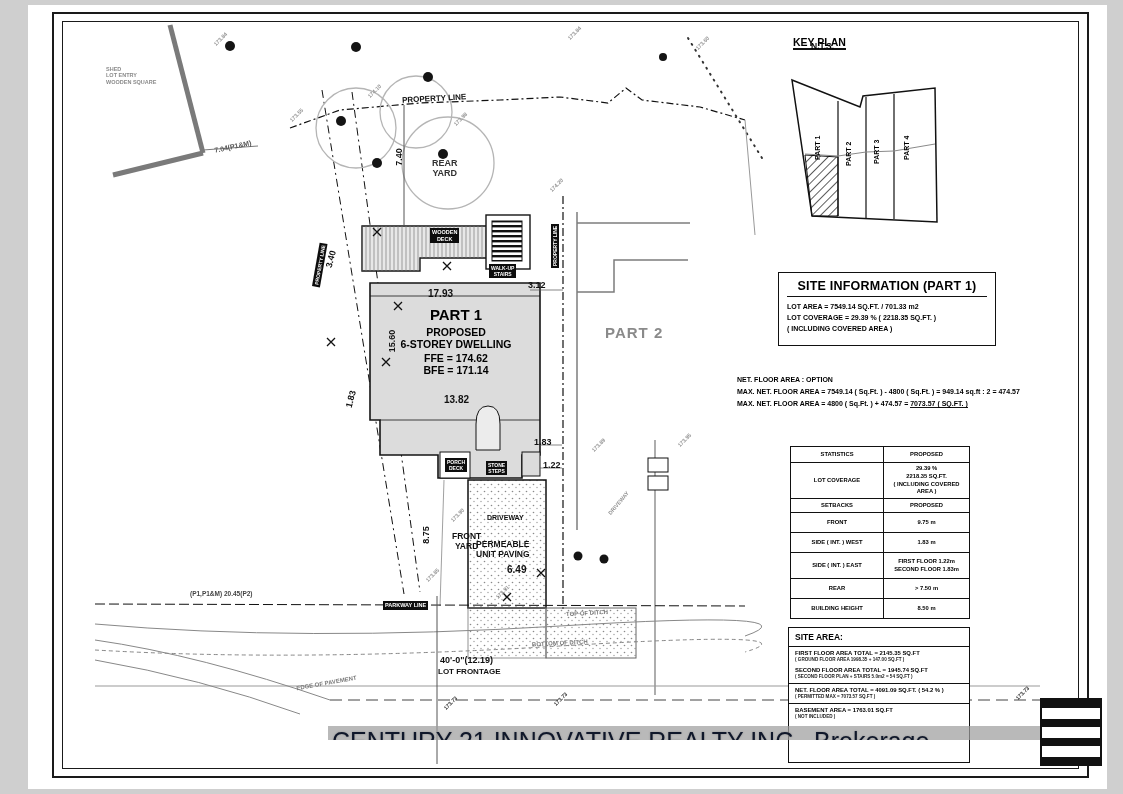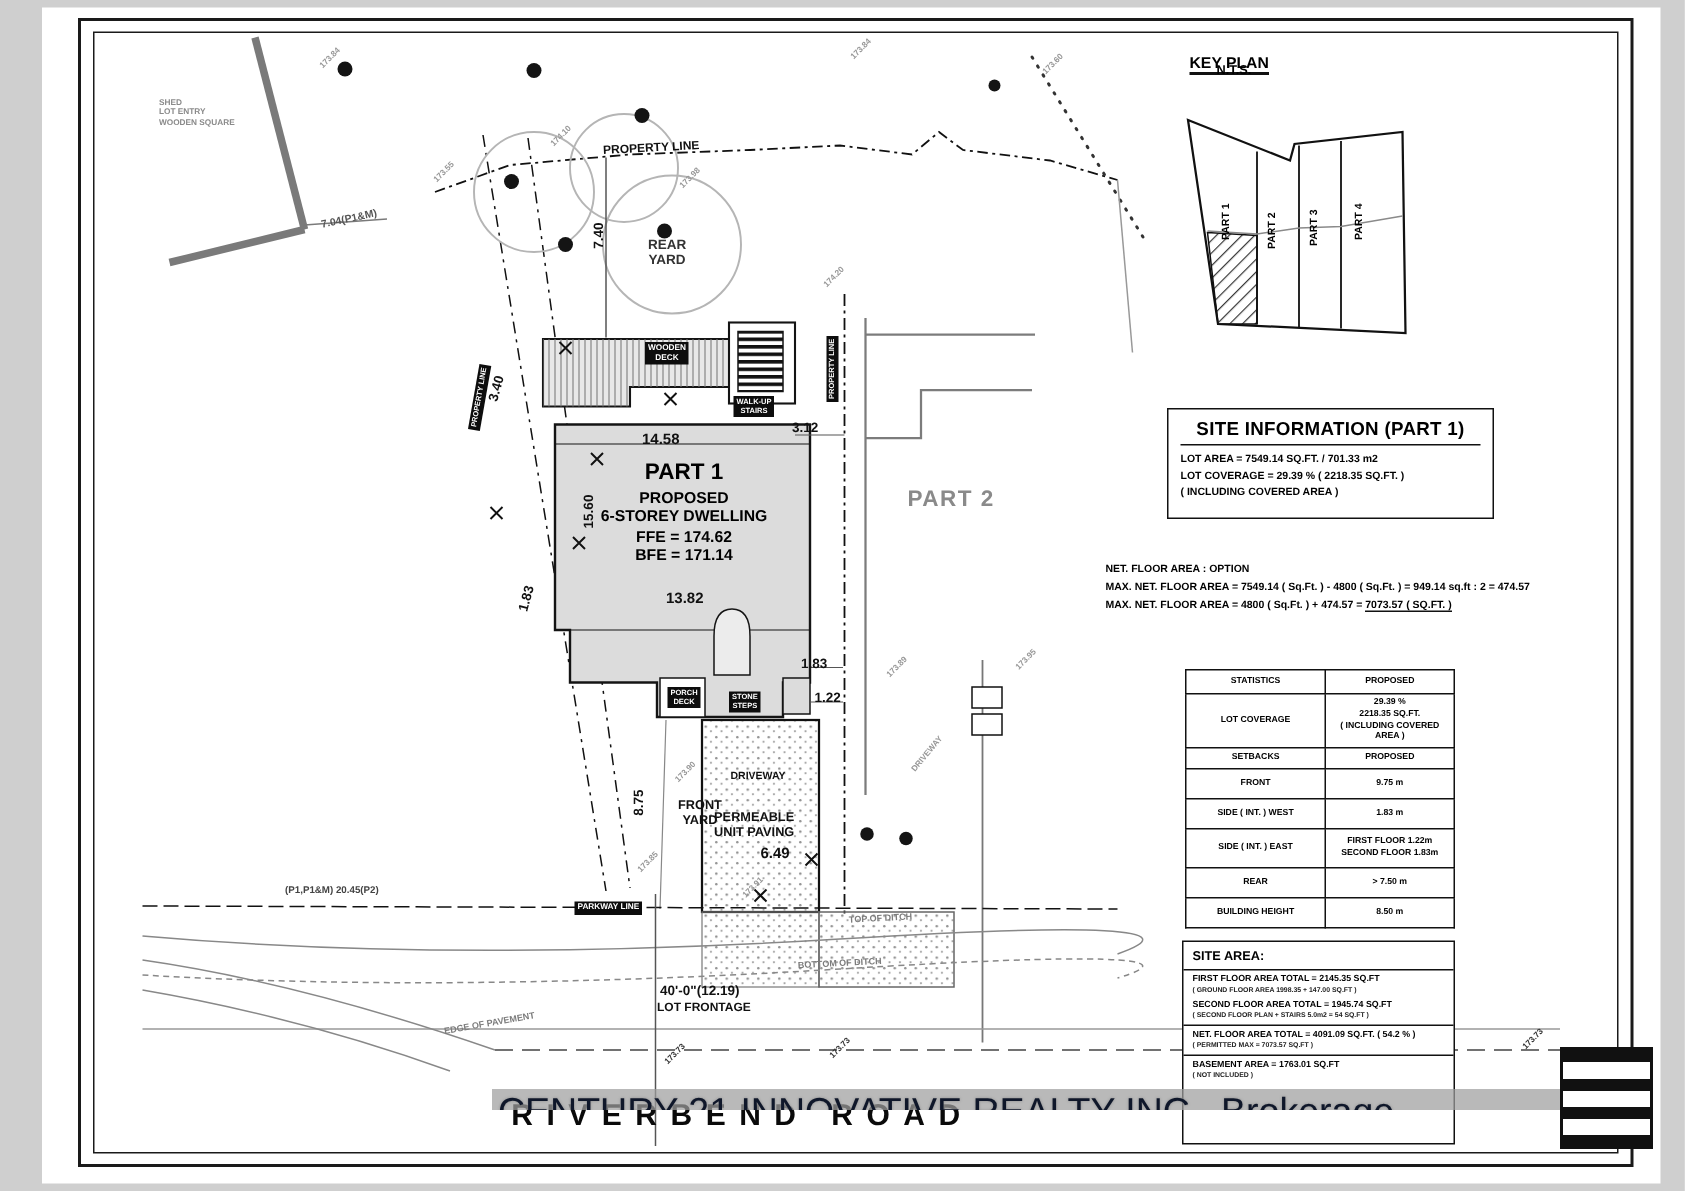--- a/index.html
+++ b/index.html
@@ -290,21 +290,21 @@
   <div class="abs c" style="left:396px;top:306px;width:120px;z-index:3;">
     <div class="c" style="font-size:15px;font-weight:bold;">PART 1</div>
     <div class="c" style="font-size:10.5px;font-weight:bold;margin-top:3px;">PROPOSED</div>
     <div class="c" style="font-size:10.5px;font-weight:bold;">6-STOREY DWELLING</div>
     <div class="c" style="font-size:10.5px;font-weight:bold;margin-top:2px;">FFE = 174.62</div>
     <div class="c" style="font-size:10.5px;font-weight:bold;">BFE = 171.14</div>
   </div>
 
   <span class="dim" style="left:322px;top:254px;transform:rotate(-75deg);">3.40</span>
   <span class="dim" style="left:390px;top:152px;transform:rotate(-90deg);">7.40</span>
-  <span class="dim" style="left:428px;top:288px;font-size:10px;">14.58</span>
+  <span class="dim" style="left:428px;top:288px;font-size:10px;">17.93</span>
   <span class="dim" style="left:528px;top:280px;">3.12</span>
   <span class="dim" style="left:381px;top:336px;transform:rotate(-90deg);">15.60</span>
   <span class="dim" style="left:342px;top:394px;transform:rotate(-75deg);">1.83</span>
   <span class="dim" style="left:444px;top:394px;font-size:10px;">13.82</span>
   <span class="dim" style="left:534px;top:437px;">1.83</span>
   <span class="dim" style="left:543px;top:460px;">1.22</span>
   <span class="dim" style="left:417px;top:530px;transform:rotate(-90deg);">8.75</span>
   <span class="dim" style="left:488px;top:564px;font-size:10px;margin-left:19px;">6.49</span>
   <span class="dim" style="left:214px;top:143px;font-size:7px;color:#555;transform:rotate(-12deg);">7.04(P1&amp;M)</span>
   <span class="dim" style="left:190px;top:590px;font-size:6.5px;color:#444;">(P1,P1&amp;M)  20.45(P2)</span>
@@ -322,16 +322,15 @@
   <span class="micro" style="left:676px;top:437px;transform:rotate(-45deg);">173.95</span>
   <span class="micro" style="left:449px;top:512px;transform:rotate(-45deg);">173.90</span>
   <span class="micro" style="left:424px;top:572px;transform:rotate(-45deg);">173.85</span>
   <span class="micro" style="left:494px;top:589px;transform:rotate(-45deg);">173.91</span>
   <span class="micro" style="left:442px;top:700px;transform:rotate(-45deg);color:#333;">173.73</span>
   <span class="micro" style="left:552px;top:696px;transform:rotate(-45deg);color:#333;">173.73</span>
   <span class="micro" style="left:850px;top:696px;transform:rotate(-45deg);color:#333;">173.73</span>
   <span class="micro" style="left:1014px;top:690px;transform:rotate(-45deg);color:#333;">173.73</span>
   <span class="micro" style="left:604px;top:500px;transform:rotate(-50deg);">DRIVEWAY</span>
 
-  <div class="abs" id="roadname">RIVERBEND ROAD</div>
   <div class="abs" id="watermark">CENTURY 21 INNOVATIVE REALTY INC., Brokerage</div>
   <div class="abs" id="tblock"></div>
 </div>
 
 </body></html>

